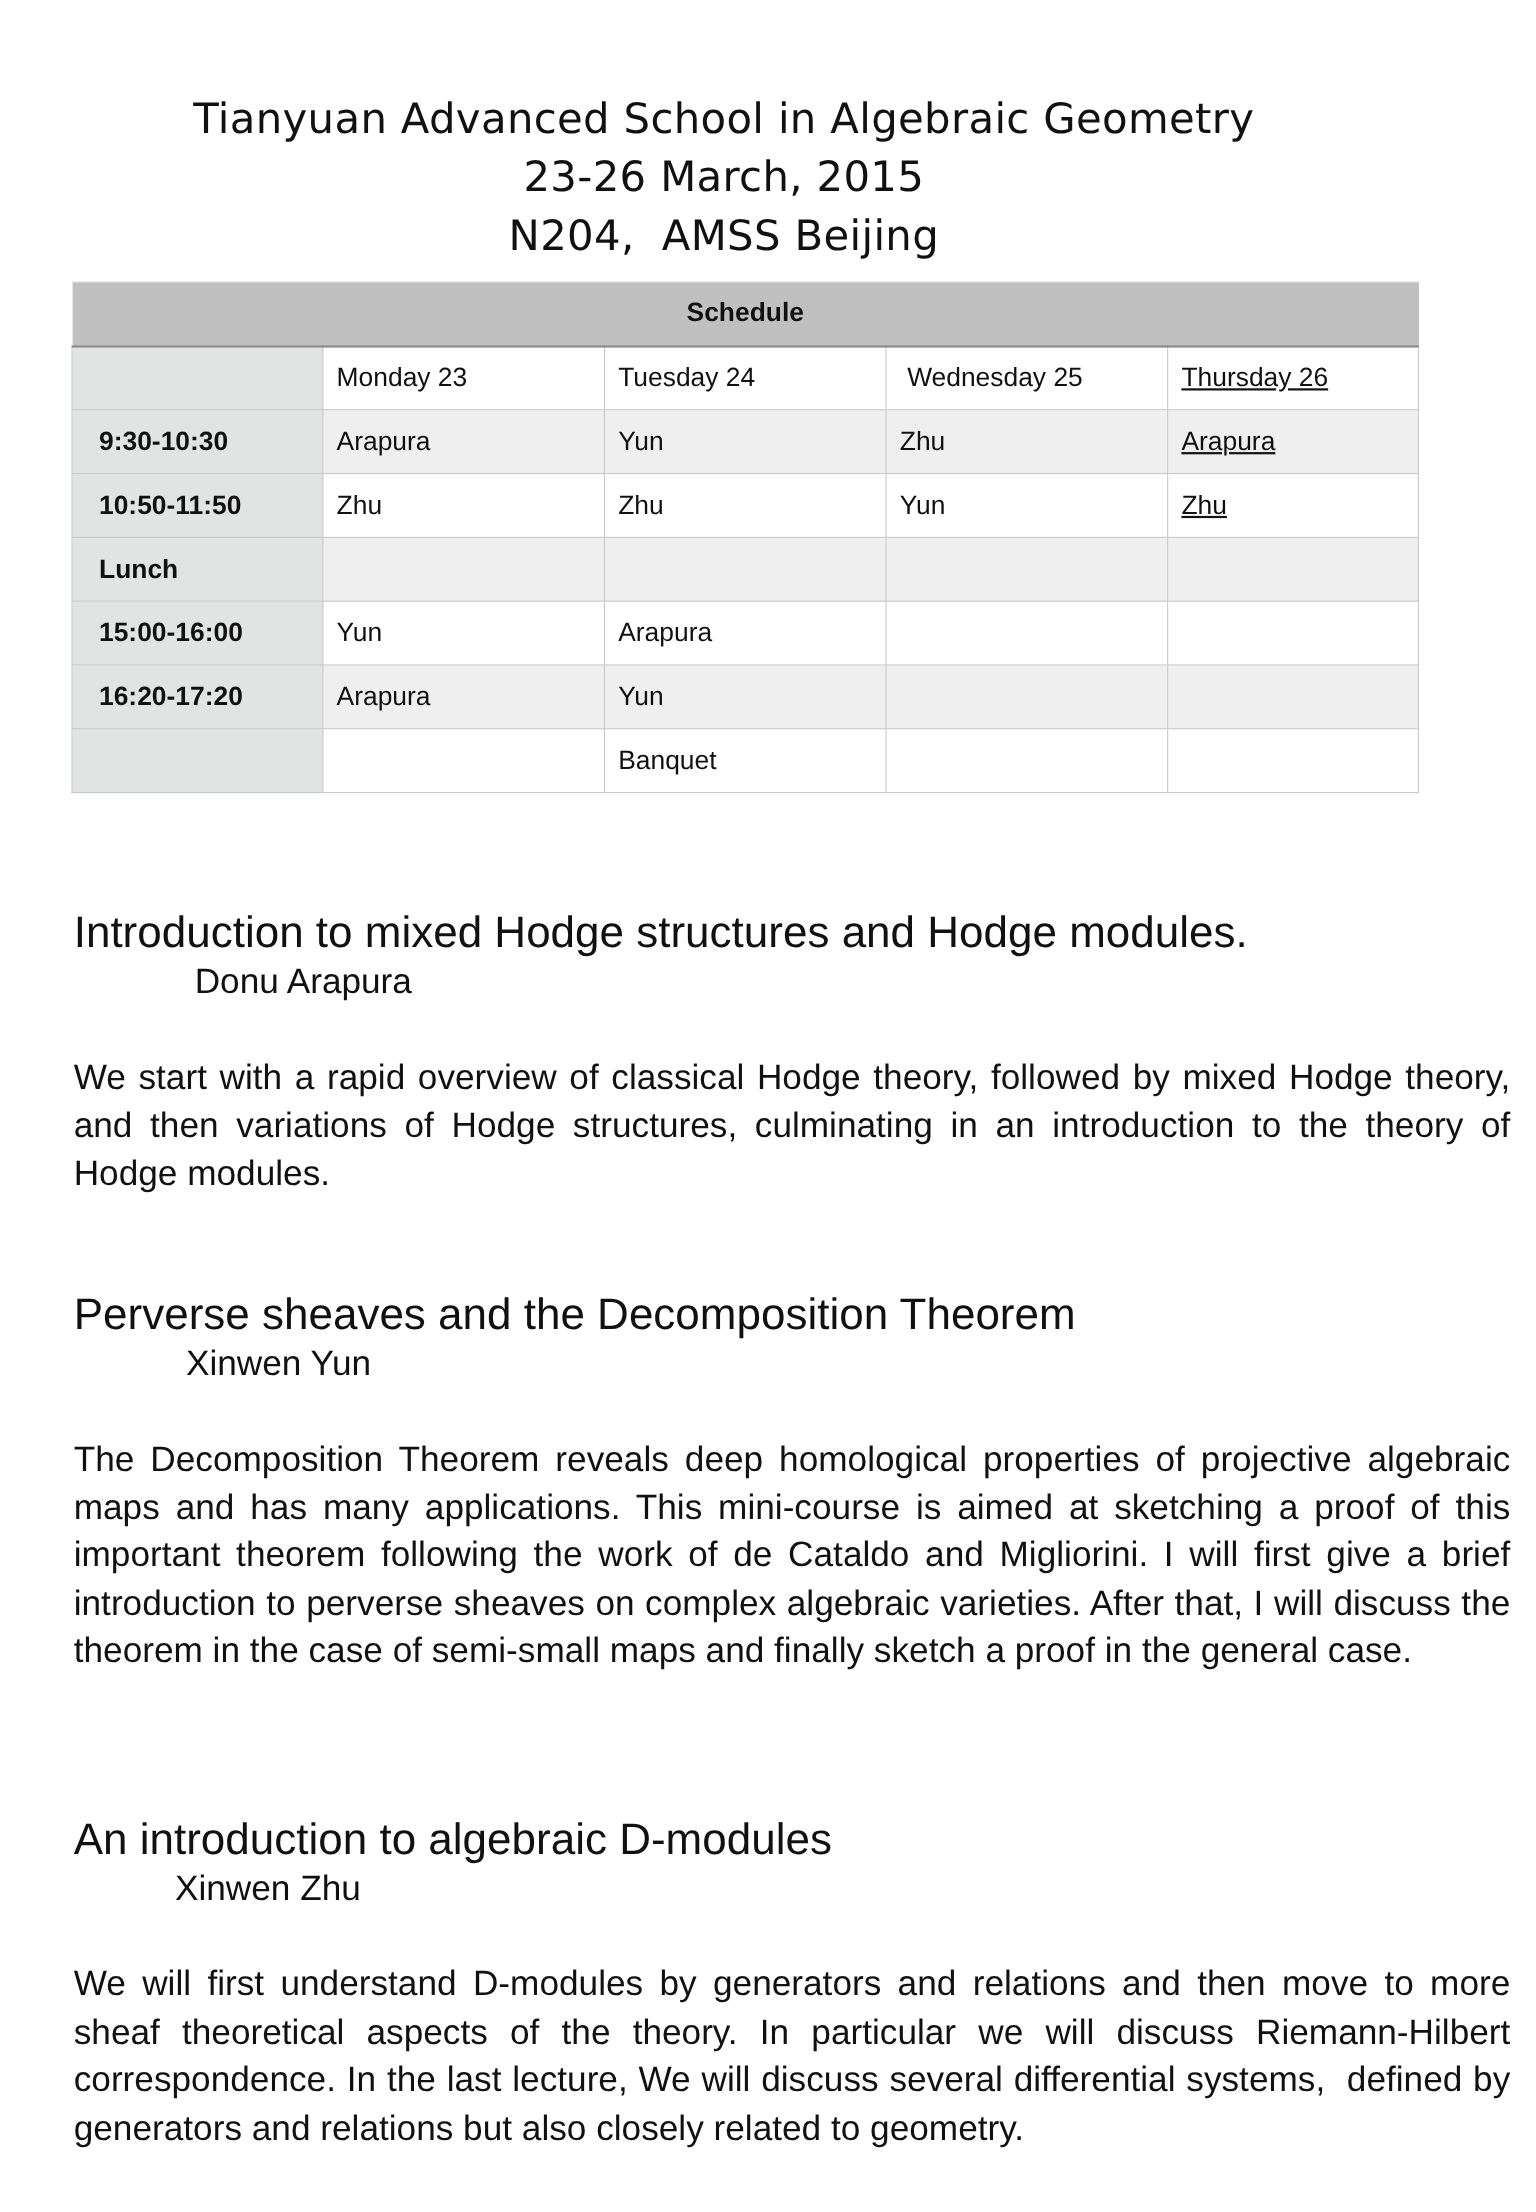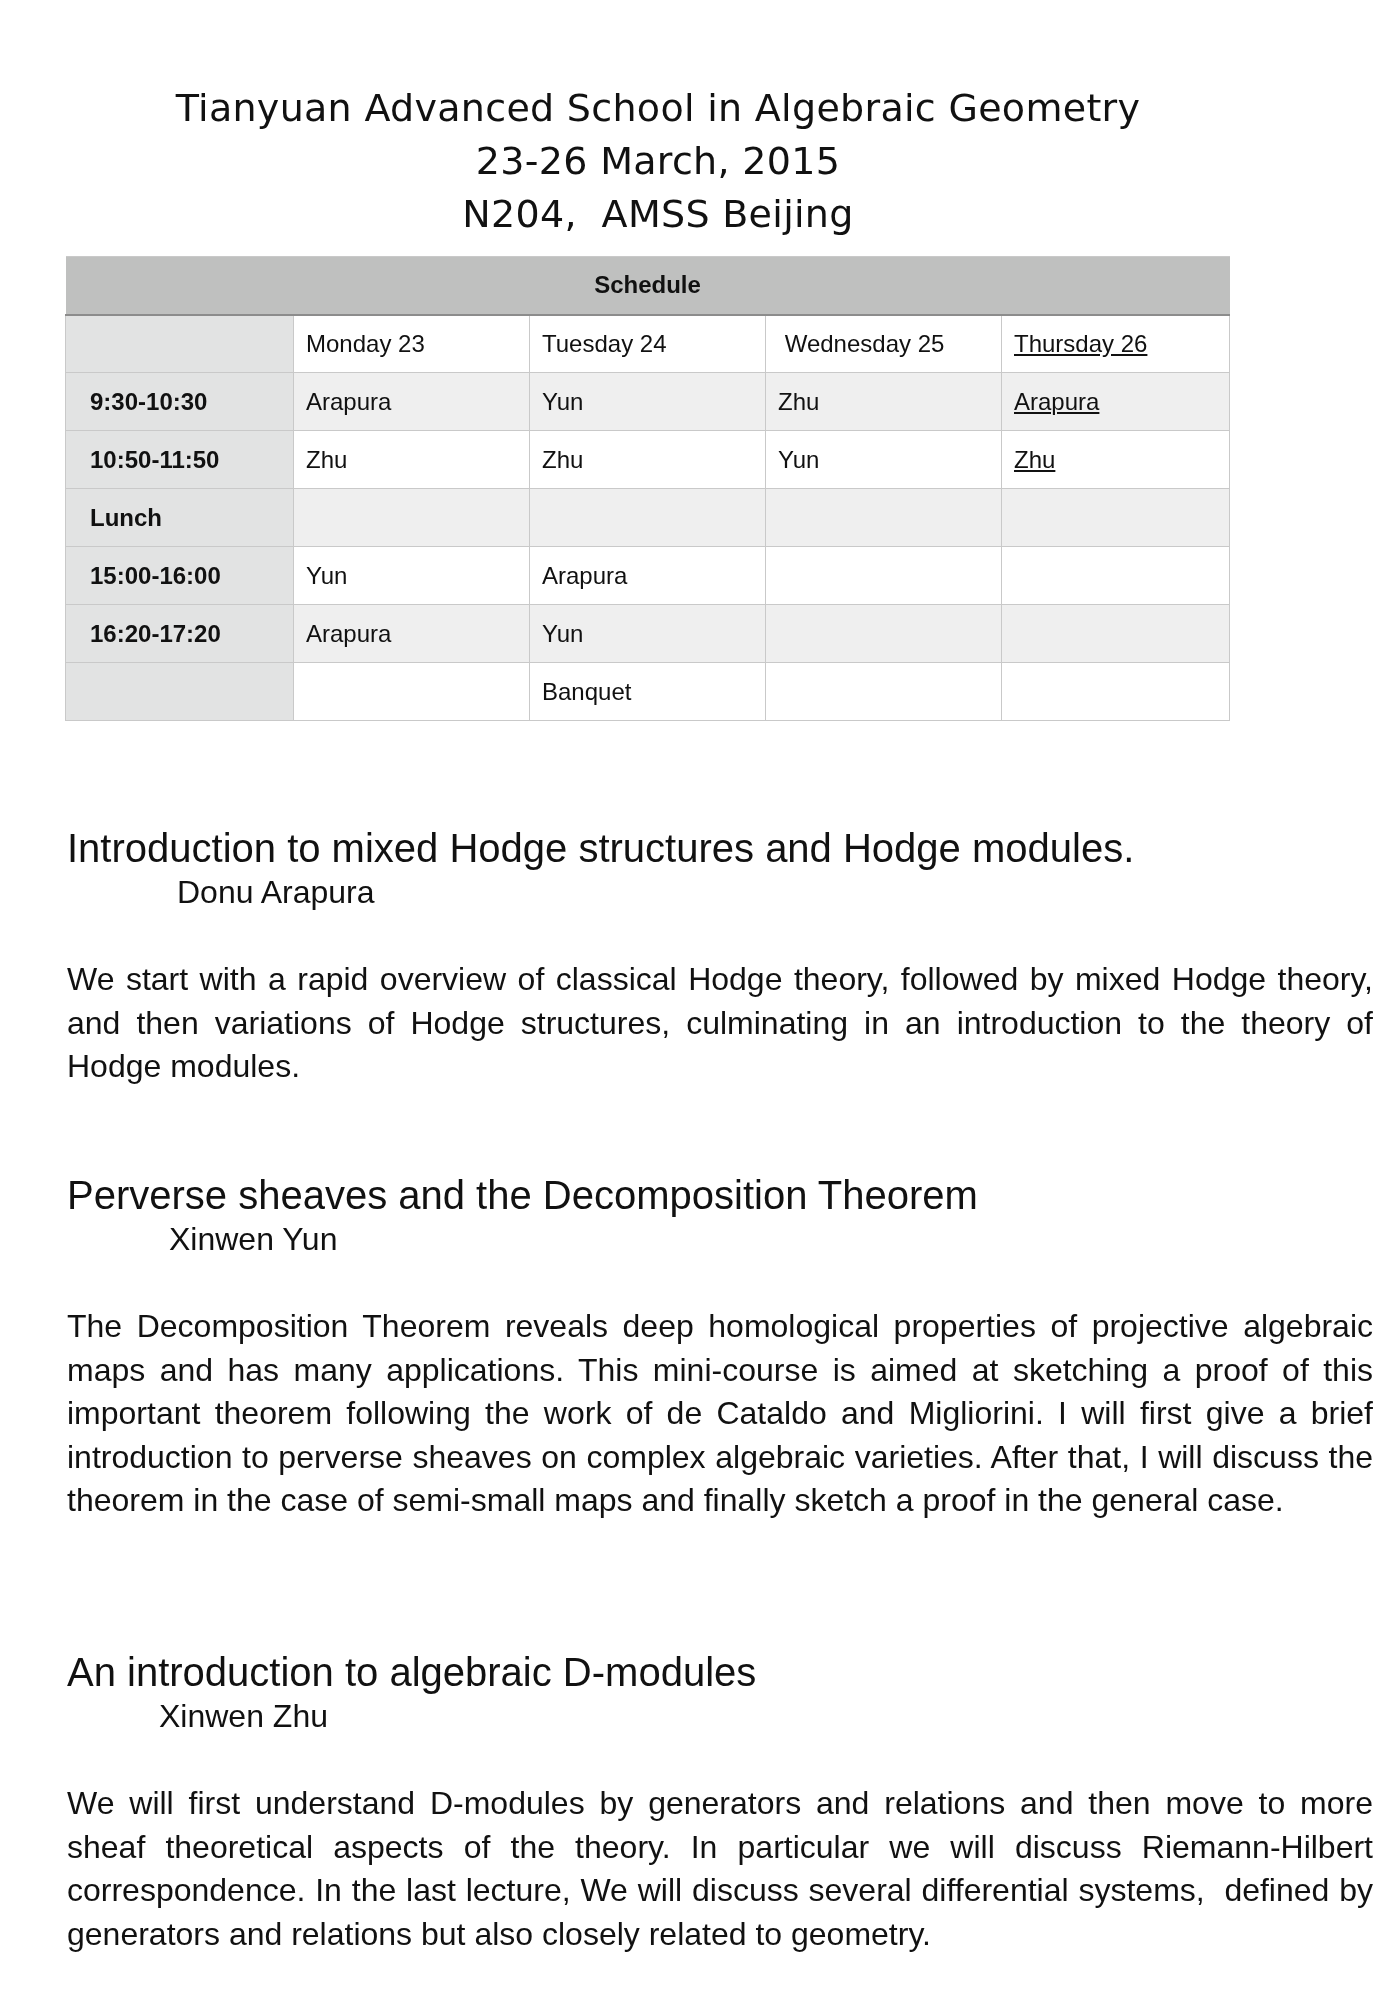--- a/index.html
+++ b/index.html
@@ -13,21 +13,21 @@
   table.schedule {
     position: absolute; top: 256px; left: 65px;
     border-collapse: collapse; font-family: "Liberation Sans", sans-serif;
     font-size: 24px; color: #111; border-radius: 14px;
   }
   table.schedule td {
     border: 1px solid #c9c9c9; height: 58px; padding: 0 0 0 12px;
     vertical-align: middle; box-sizing: border-box;
   }
   table.schedule td.c0 { width: 228px; background: #e2e3e3; font-weight: bold; padding-left: 24px; }
-  table.schedule td.cd { width: 236px; }
+  table.schedule td.cd { width: 256px; }
   table.schedule td.c4 { width: 228px; text-decoration: underline; }
   tr.title-row td {
     background: #bfc0bf; height: 58px; text-align: center; font-weight: bold;
     border-bottom: 2px solid #8c8c8c; border-left: none; border-right: none; padding: 0;
   }
   tr.odd td.cd { background: #efefef; }
   tr.even td.cd { background: #ffffff; }
   tr.head td.cd { background: #ffffff; }
   .talk { position: absolute; left: 67px; width: 1306px; font-family: "Liberation Sans", sans-serif; color: #111; }
   .talk-title { font-size: 40px; line-height: 44px; }

